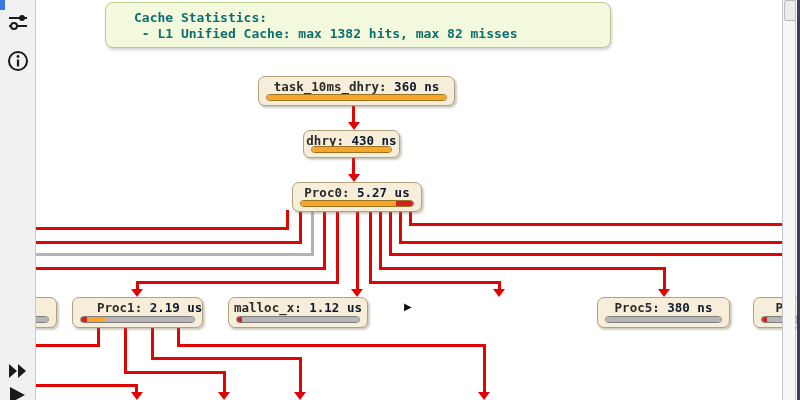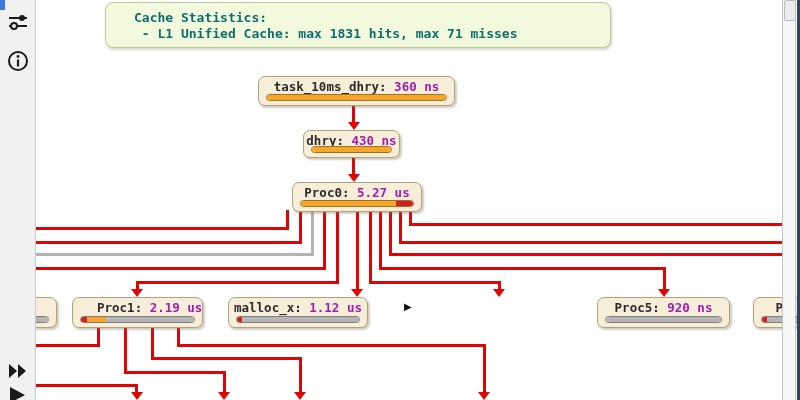--- a/index.html
+++ b/index.html
@@ -25,21 +25,21 @@
   
   #graph{position:absolute;left:0;top:0;width:800px;height:400px;z-index:1;}
   .seg{position:absolute;z-index:1;}
   .arrow{position:absolute;width:0;height:0;border-left:6px solid transparent;
          border-right:6px solid transparent;border-top:8px solid #e00505;z-index:2;}
   .node{position:absolute;background:#f6eed9;border:1.5px solid #b3a17c;border-radius:7px;
         box-sizing:border-box;z-index:3;box-shadow:1.5px 2px 2px rgba(120,110,90,0.35);
         text-align:center;cursor:pointer;}
   .node-text{white-space:pre;font-size:12.5px;font-weight:700;line-height:15px;padding-top:2px;}
   .node-lbl{color:#2b2b2b;}
-  .node-val{color:#a21caf;}
+  .node-val{color:#0f172a;}
   .bar{position:absolute;left:7px;right:7px;bottom:4px;height:7px;border-radius:4px;
        overflow:hidden;display:flex;box-sizing:border-box;}
   .bar-seg{height:100%;}
   #collapse-marker{position:absolute;font-size:10px;color:#111;z-index:4;line-height:10px;cursor:pointer;
                    font-family:"DejaVu Sans",sans-serif;}
   
   #watermark{position:absolute;left:728px;top:377px;width:67px;height:20px;background:rgba(95,97,100,0.88);
              color:#ececec;font-family:"Liberation Sans",sans-serif;font-size:11.5px;line-height:20px;
              text-align:center;z-index:12;}
 </style>
@@ -132,39 +132,39 @@
         </div>
       </div>
       <div class="node" style="left: 228px; top: 297px; width: 140px; height: 31px;">
         <div class="node-text"><span class="node-lbl">malloc_x:</span><span class="node-val"> 1.12 us</span></div>
         <div class="bar" style="border: 1px solid rgb(125, 125, 125);">
           <div class="bar-seg" style="width: 4%; background: rgb(212, 32, 32);"></div>
           <div class="bar-seg" style="width: 96%; background: rgb(181, 181, 181);"></div>
         </div>
       </div>
       <div class="node" style="left: 597px; top: 297px; width: 133px; height: 31px;">
-        <div class="node-text"><span class="node-lbl">Proc5:</span><span class="node-val"> 920 ns</span></div>
+        <div class="node-text"><span class="node-lbl">Proc5:</span><span class="node-val"> 380 ns</span></div>
         <div class="bar" style="border: 1px solid rgb(125, 125, 125);">
           <div class="bar-seg" style="width: 100%; background: rgb(181, 181, 181);"></div>
         </div>
       </div>
       <div class="node" style="left: 753px; top: 297px; width: 60px; height: 31px;">
         <div class="node-text"><span class="node-lbl">Pr</span><span class="node-val"></span></div>
         <div class="bar" style="border: 1px solid rgb(125, 125, 125);">
           <div class="bar-seg" style="width: 12%; background: rgb(212, 32, 32);"></div>
           <div class="bar-seg" style="width: 88%; background: rgb(181, 181, 181);"></div>
         </div>
       </div>
     </div>
 
   <div id="collapse-marker" style="left: 404px; top: 302px;">▶</div>
 
   <div id="info-box">
     <div class="info-line">Cache Statistics:</div>
-    <div class="info-line"> - L1 Unified Cache: max 1831 hits, max 71 misses</div>
+    <div class="info-line"> - L1 Unified Cache: max 1382 hits, max 82 misses</div>
   </div>
 
   <div id="sidebar">
     <div class="side-icon" style="top:12px;">
       <svg width="22" height="22" viewBox="0 0 22 22">
         <line x1="2" y1="6" x2="20" y2="6" stroke="#1a1a1a" stroke-width="2"></line>
         <circle cx="15" cy="6" r="3" fill="#1a1a1a"></circle>
         <line x1="2" y1="14" x2="20" y2="14" stroke="#1a1a1a" stroke-width="2"></line>
         <circle cx="7" cy="14" r="3" fill="#f1f1f1" stroke="#1a1a1a" stroke-width="2"></circle>
       </svg>

